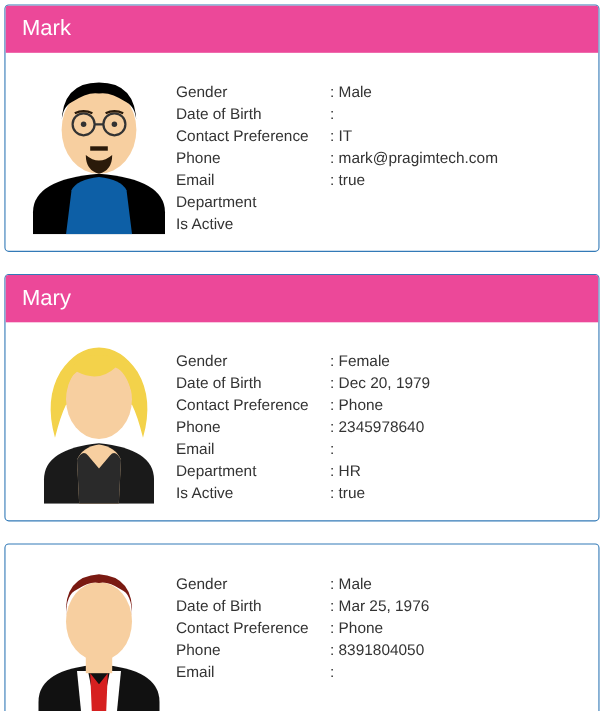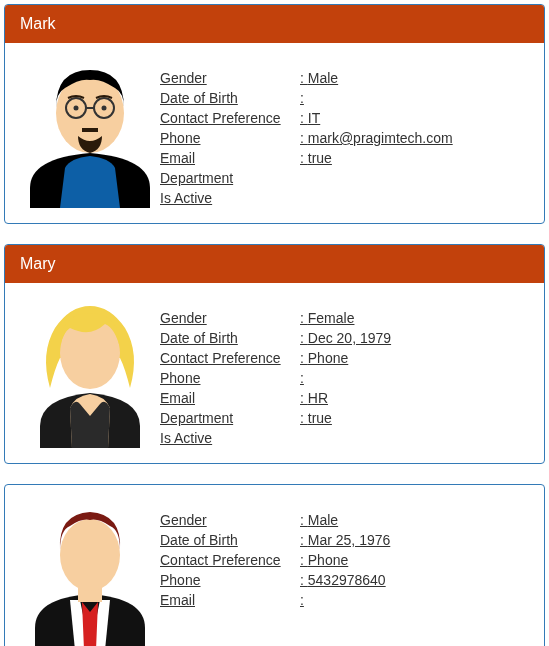--- a/index.html
+++ b/index.html
@@ -11,24 +11,24 @@
     padding: 4px;
     width: 549px;
   }
   .panel {
     border: 1px solid #337ab7;
     border-radius: 4px;
     margin-bottom: 20px;
     overflow: hidden;
   }
   .panel-heading {
-    background: #c2410c;
+    background: #ec4899;
     color: #fff;
     padding: 10px 15px;
-    font-size: 16px;
+    font-size: 20px;
     font-weight: 500;
   }
   .panel-body {
     padding: 15px;
     display: flex;
     align-items: flex-start;
   }
   .avatar-col {
     width: 140px;
     flex-shrink: 0;
@@ -41,21 +41,20 @@
     display: flex;
     padding-top: 10px;
   }
   .labels-col { width: 140px; }
   .values-col { flex: 1; }
   .row-line {
     line-height: 20px;
     white-space: nowrap;
     overflow: hidden;
     text-overflow: ellipsis;
-    text-decoration: underline;
   }
 </style>
 </head>
 <body>
 
 <div class="panel">
   <div class="panel-heading">
     <span>Mark</span>
   </div>
   <div class="panel-body">
@@ -121,20 +120,21 @@
         <div class="row-line">Contact Preference</div>
         <div class="row-line">Phone</div>
         <div class="row-line">Email</div>
         <div class="row-line">Department</div>
         <div class="row-line">Is Active</div>
       </div>
       <div class="values-col">
         <div class="row-line">: <span>Female</span></div>
         <div class="row-line">: <span>Dec 20, 1979</span></div>
         <div class="row-line">: <span>Phone</span></div>
+        <div class="row-line">: <span>2345978640</span></div>
         <div class="row-line">: <span></span></div>
         <div class="row-line">: <span>HR</span></div>
         <div class="row-line">: <span>true</span></div>
       </div>
     </div>
   </div>
 </div>
 
 <div class="panel">
   <div class="panel-body">
@@ -156,19 +156,19 @@
         <div class="row-line">Date of Birth</div>
         <div class="row-line">Contact Preference</div>
         <div class="row-line">Phone</div>
         <div class="row-line">Email</div>
 
       </div>
       <div class="values-col">
         <div class="row-line">: <span>Male</span></div>
         <div class="row-line">: <span>Mar 25, 1976</span></div>
         <div class="row-line">: <span>Phone</span></div>
-        <div class="row-line">: <span>5432978640</span></div>
+        <div class="row-line">: <span>8391804050</span></div>
         <div class="row-line">: <span></span></div>
 
       </div>
     </div>
   </div>
 </div>
 
 </body></html>

